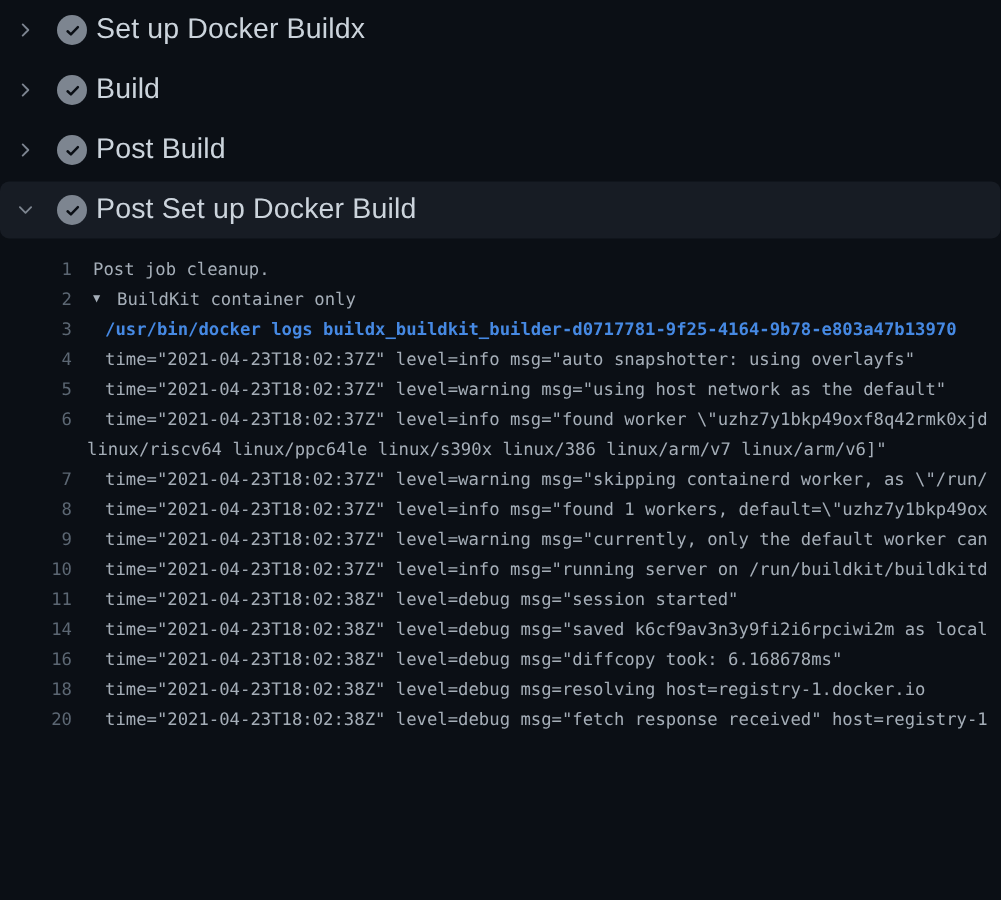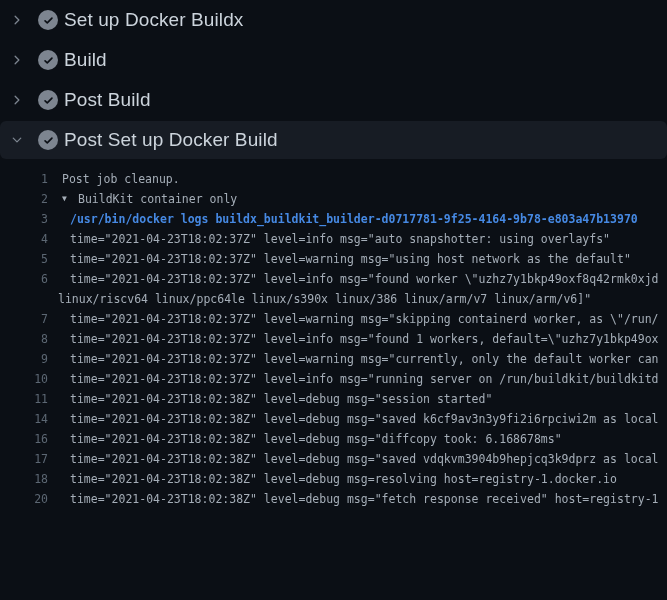--- a/index.html
+++ b/index.html
@@ -124,16 +124,15 @@
     <div class="log-row log-line"><span class="ln">5</span><span class="txt">time="2021-04-23T18:02:37Z" level=warning msg="using host network as the default"</span></div>
     <div class="log-row log-line"><span class="ln">6</span><span class="txt">time="2021-04-23T18:02:37Z" level=info msg="found worker \"uzhz7y1bkp49oxf8q42rmk0xjd</span></div>
     <div class="log-row wrap"><span class="txt">linux/riscv64 linux/ppc64le linux/s390x linux/386 linux/arm/v7 linux/arm/v6]"</span></div>
     <div class="log-row log-line"><span class="ln">7</span><span class="txt">time="2021-04-23T18:02:37Z" level=warning msg="skipping containerd worker, as \"/run/</span></div>
     <div class="log-row log-line"><span class="ln">8</span><span class="txt">time="2021-04-23T18:02:37Z" level=info msg="found 1 workers, default=\"uzhz7y1bkp49ox</span></div>
     <div class="log-row log-line"><span class="ln">9</span><span class="txt">time="2021-04-23T18:02:37Z" level=warning msg="currently, only the default worker can</span></div>
     <div class="log-row log-line"><span class="ln">10</span><span class="txt">time="2021-04-23T18:02:37Z" level=info msg="running server on /run/buildkit/buildkitd</span></div>
     <div class="log-row log-line"><span class="ln">11</span><span class="txt">time="2021-04-23T18:02:38Z" level=debug msg="session started"</span></div>
     <div class="log-row log-line"><span class="ln">14</span><span class="txt">time="2021-04-23T18:02:38Z" level=debug msg="saved k6cf9av3n3y9fi2i6rpciwi2m as local</span></div>
     <div class="log-row log-line"><span class="ln">16</span><span class="txt">time="2021-04-23T18:02:38Z" level=debug msg="diffcopy took: 6.168678ms"</span></div>
-    <div class="log-row log-line"><span class="ln">17</span><span class="txt">time="2021-04-23T18:02:38Z" level=debug msg="saved vdqkvm3904b9hepjcq3k9dprz as local</span></div>
     <div class="log-row log-line"><span class="ln">18</span><span class="txt">time="2021-04-23T18:02:38Z" level=debug msg=resolving host=registry-1.docker.io</span></div>
     <div class="log-row log-line"><span class="ln">20</span><span class="txt">time="2021-04-23T18:02:38Z" level=debug msg="fetch response received" host=registry-1</span></div>
   </div>
 
 </body></html>

